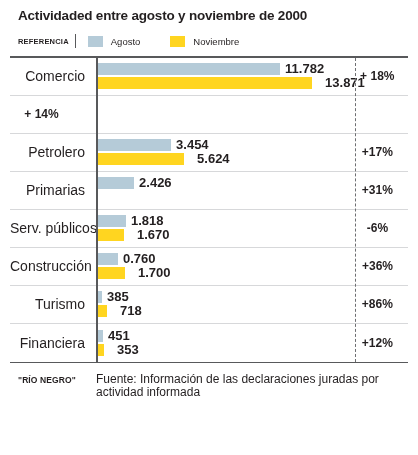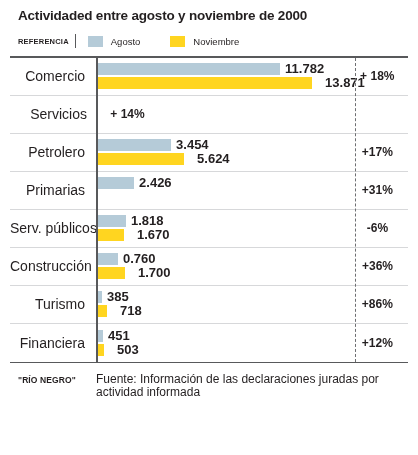--- a/index.html
+++ b/index.html
@@ -230,21 +230,20 @@
             <span class="bar-value">11.782</span>
           </div>
           <div class="bar-line bottom">
             <span class="bar" style="width: 216px; background: rgb(255, 213, 32);"></span>
             <span class="bar-value">13.871</span>
           </div>
         </div>
         <div class="pct">+ 18%</div>
       </div>
       <div class="row">
-        <div class="row-label">Servicios</div>
         <div class="pct">+ 14%</div>
       </div>
       <div class="row">
         <div class="row-label">Petrolero</div>
         <div class="bars">
           <div class="bar-line top">
             <span class="bar" style="width: 75px; background: rgb(181, 203, 216);"></span>
             <span class="bar-value">3.454</span>
           </div>
           <div class="bar-line bottom">
@@ -308,21 +307,21 @@
       </div>
       <div class="row">
         <div class="row-label">Financiera</div>
         <div class="bars">
           <div class="bar-line top">
             <span class="bar" style="width: 7px; background: rgb(181, 203, 216);"></span>
             <span class="bar-value">451</span>
           </div>
           <div class="bar-line bottom">
             <span class="bar" style="width: 8px; background: rgb(255, 213, 32);"></span>
-            <span class="bar-value">503</span>
+            <span class="bar-value">353</span>
           </div>
         </div>
         <div class="pct">+12%</div>
       </div>
     </div>
 
   <div class="rule-bottom"></div>
 
   <div class="footer">
     <div class="footer-row2">

